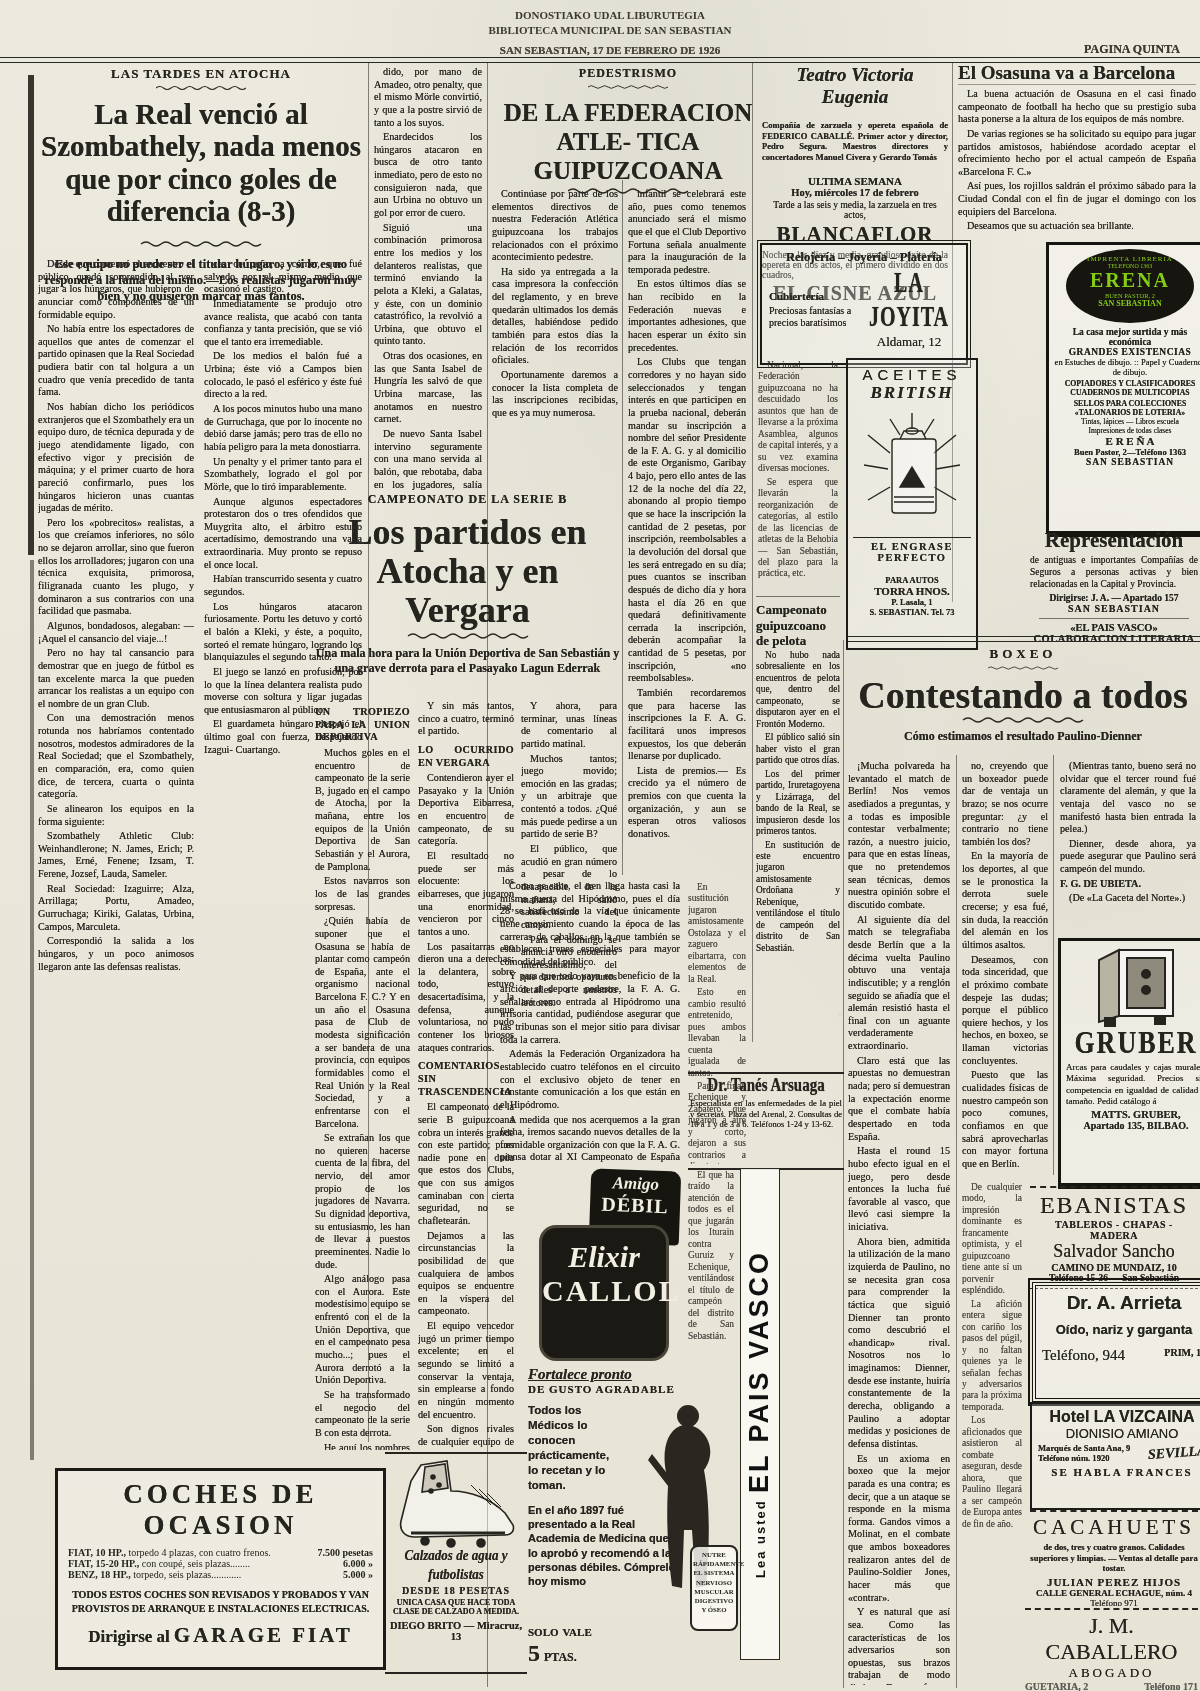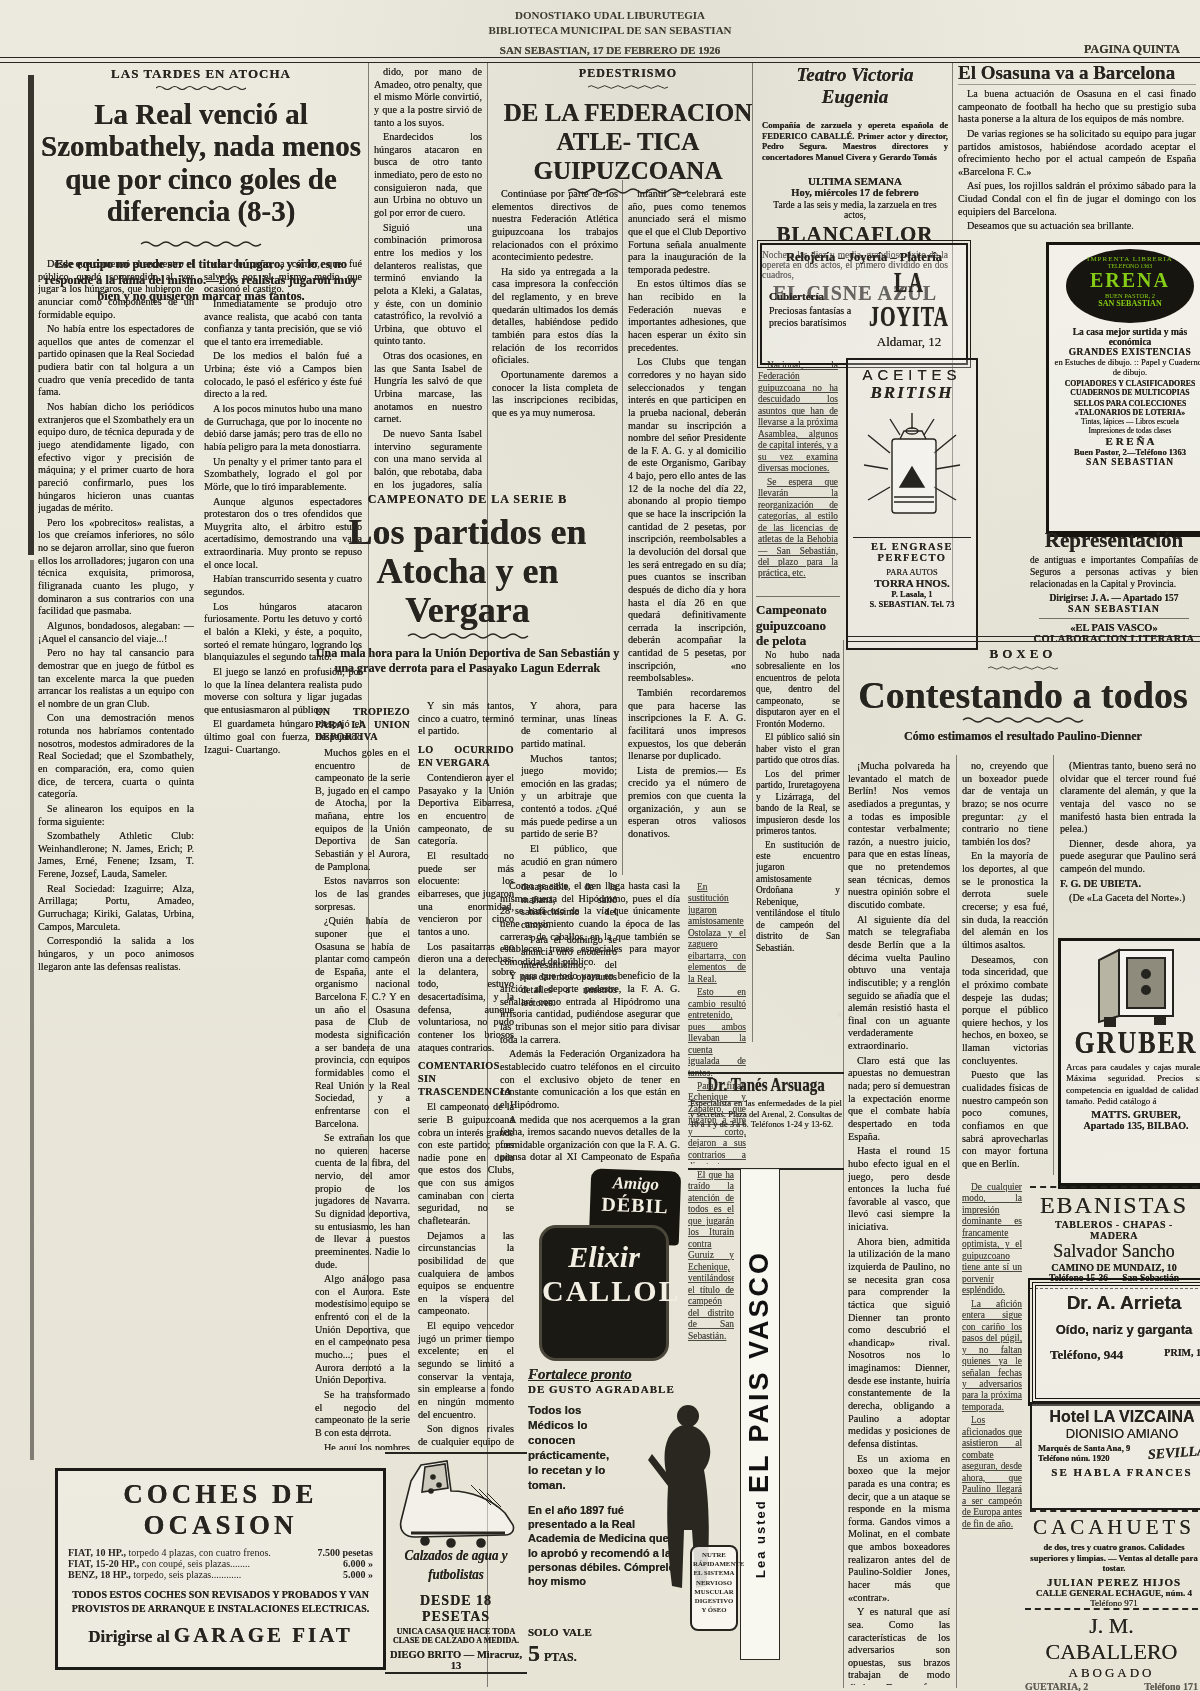--- a/index.html
+++ b/index.html
@@ -17,21 +17,21 @@
   .ink{text-shadow:0 0 .6px rgba(50,46,40,.85);}
   .vrule{position:absolute;width:1px;background:rgba(40,38,32,.55);}
   .hrule{position:absolute;height:2px;background:rgba(30,28,24,.8);}
   .hrule.thin{height:1px;background:rgba(40,38,32,.6);}
   .dbl{position:absolute;height:4px;border-top:1px solid #2a2822;border-bottom:1px solid #2a2822;}
   .kicker{font-weight:bold;text-align:center;font-size:13px;letter-spacing:1px;}
   .colsub{font-weight:bold;text-align:center;text-indent:0!important;margin:6px 0 3px!important;letter-spacing:.4px;}
   .sig{text-align:right;font-weight:bold;text-indent:0!important;}
   .body-col p{margin:0 0 2px;text-indent:9px;text-align:justify;font-size:10.2px;line-height:1.24;}
   .body-col.sm p{font-size:9.4px;line-height:1.22;}
-  .body-col.faded{opacity:.8;text-decoration:underline;}
+  .body-col.faded{opacity:.8;}
   .headline{font-weight:bold;text-align:center;}
   .squig{display:block;margin:2px auto;}
   .adbox{border:2px solid #1d1b17;background:rgba(255,255,255,.25);}
   .ctr{text-align:center;}
   .banner-vert{writing-mode:vertical-rl;transform:rotate(180deg);
     font-family:"Liberation Sans","DejaVu Sans",sans-serif;font-weight:bold;
     background:rgba(250,249,243,.9);border:1px solid #2a2822;color:#111;
     display:flex;align-items:center;justify-content:center;letter-spacing:3px;}
   .artifact{position:absolute;background:#17150f;}
   .stamp{color:#3a382f;text-align:center;font-weight:bold;}
@@ -239,21 +239,21 @@
           <line x1="74" y1="14" x2="64" y2="30"></line>
         <rect x="32" y="34" width="44" height="74" rx="3" fill="rgba(255,255,255,.4)"></rect>
         <path d="M40 34 l4 -8 h18 l4 8"></path>
         <ellipse cx="52" cy="26" rx="6" ry="3"></ellipse>
         <path d="M52 62 l12 20 h-24 z" fill="#26241f"></path>
         <line x1="34" y1="92" x2="74" y2="92"></line>
           <line x1="34" y1="97" x2="74" y2="97"></line>
       </g>
     </svg>
     <div class="ctr ink" style="font-weight:bold;font-size:10.5px;letter-spacing:1.5px;border-top:1px solid #26241f;padding-top:3px;">EL ENGRASE PERFECTO</div>
-    <div class="ctr ink" style="font-weight:normal;font-size:8.5px;margin-top:4px;">PARA AUTOS</div>
+    <div class="ctr ink" style="font-weight:bold;font-size:8.5px;margin-top:12px;">PARA AUTOS</div>
     <div class="ctr ink" style="font-weight:bold;font-size:11px;">TORRA HNOS.</div>
     <div class="ctr ink" style="font-size:8.5px;font-weight:bold;">P. Lasala, 1</div>
     <div class="ctr ink" style="font-size:8.5px;font-weight:bold;">S. SEBASTIAN. Tel. 73</div>
   </section>
 
   <div class="hrule thin" style="left:756px;top:596px;width:84px;"></div>
   <h2 class="abs ink" style="left:756px;top:602px;width:84px;font-size:13px;font-weight:bold;text-align:left;line-height:1.2;margin:0;">Campeonato guipuzcoano de pelota</h2>
   <div class="abs body-col sm ink" style="left:756px;top:650px;width:84px;height:415px;overflow:hidden;">
       <p>No hubo nada sobresaliente en los encuentros de pelota que, dentro del campeonato, se disputaron ayer en el Frontón Moderno.</p>
       <p>El público salió sin haber visto el gran partido que otros días.</p>
@@ -383,21 +383,21 @@
     <div class="ctr ink" style="font-size:10px;font-weight:bold;letter-spacing:.5px;">TABLEROS - CHAPAS - MADERA</div>
     <div class="ctr ink" style="font-size:18px;">Salvador Sancho</div>
     <div class="ctr ink" style="font-size:10px;font-weight:bold;">CAMINO DE MUNDAIZ, 10</div>
     <div class="ctr ink" style="font-size:9.5px;font-weight:bold;">Teléfono 15-36 — San Sebastián</div>
   </section>
 
   <section class="abs" style="left:1032px;top:1282px;width:164px;height:100px;border:4px double #17150f;outline:2px solid #17150f;outline-offset:2px;padding:6px 6px;background:rgba(255,255,255,.3);">
     <div class="ctr ink" style="font-size:19px;font-weight:bold;font-family:'Liberation Sans',sans-serif;">Dr. A. Arrieta</div>
     <div class="ctr ink" style="font-size:13px;font-weight:bold;font-family:'Liberation Sans',sans-serif;margin-top:8px;">Oído, nariz y garganta</div>
     <div class="ctr" style="margin-top:10px;display:flex;justify-content:space-between;">
-      <span class="ink" style="font-size:13px;font-weight:bold;margin-left:8px;">Teléfono, 944</span>
+      <span class="ink" style="font-size:15px;font-weight:normal;">Teléfono, 944</span>
       <span class="ink" style="font-size:10px;font-weight:bold;">PRIM, 19</span>
     </div>
   </section>
 
   <section class="abs adbox" style="left:1030px;top:1402px;width:168px;height:96px;padding:4px 6px;">
     <div class="ctr ink" style="font-size:16px;font-weight:bold;font-family:'Liberation Sans',sans-serif;">Hotel LA VIZCAINA</div>
     <div class="ctr ink" style="font-size:13px;font-family:'Liberation Sans',sans-serif;">DIONISIO AMIANO</div>
     <div style="display:flex;justify-content:space-between;align-items:center;margin-top:2px;">
       <div>
         <div class="ink" style="font-size:8.6px;font-weight:bold;">Marqués de Santa Ana, 9</div>
@@ -434,21 +434,21 @@
           <circle cx="48" cy="28" r="2" fill="#26241f"></circle>
           <circle cx="40" cy="34" r="2" fill="#26241f"></circle>
         <path d="M20 76 h94" stroke-width="3"></path>
         <circle cx="34" cy="84" r="4" fill="#26241f"></circle>
           <circle cx="60" cy="86" r="4" fill="#26241f"></circle>
           <circle cx="90" cy="86" r="4" fill="#26241f"></circle>
         <path d="M96 36 l14 14 M88 32 l18 18 M80 28 l20 20" stroke-width="1"></path>
       </g>
     </svg>
     <div class="ctr ink" style="font-size:13px;font-weight:bold;font-style:italic;transform:scaleY(1.2);">Calzados de agua y futbolistas</div>
-    <div class="ctr ink" style="font-size:14px;font-weight:bold;letter-spacing:1px;margin-top:12px;">DESDE 18 PESETAS</div>
+    <div class="ctr ink" style="font-size:10px;font-weight:bold;letter-spacing:1px;margin-top:4px;">DESDE 18 PESETAS</div>
     <div class="ctr ink faded" style="font-size:8px;font-weight:bold;margin-top:2px;">UNICA CASA QUE HACE TODA CLASE DE CALZADO A MEDIDA.</div>
     <div class="ctr ink" style="font-size:10.5px;font-weight:bold;margin-top:4px;">DIEGO BRITO — Miracruz, 13</div>
   </section>
 
   <section class="abs" style="left:528px;top:1170px;width:152px;height:510px;">
     <div class="abs" style="left:62px;top:0;width:90px;height:74px;background:#17150f;border-radius:10px 10px 4px 4px;color:#f2efe2;text-align:center;padding-top:4px;box-sizing:border-box;transform:rotate(2deg);">
       <div style="font-size:17px;font-weight:bold;font-style:italic;">Amigo</div>
       <div style="font-size:20px;font-weight:bold;letter-spacing:1px;">DÉBIL</div>
     </div>
     <div class="abs" style="left:14px;top:58px;width:124px;height:130px;background:#1b1913;border-radius:14px;color:#f2efe2;text-align:center;box-shadow:0 0 0 3px #4a4639;">

